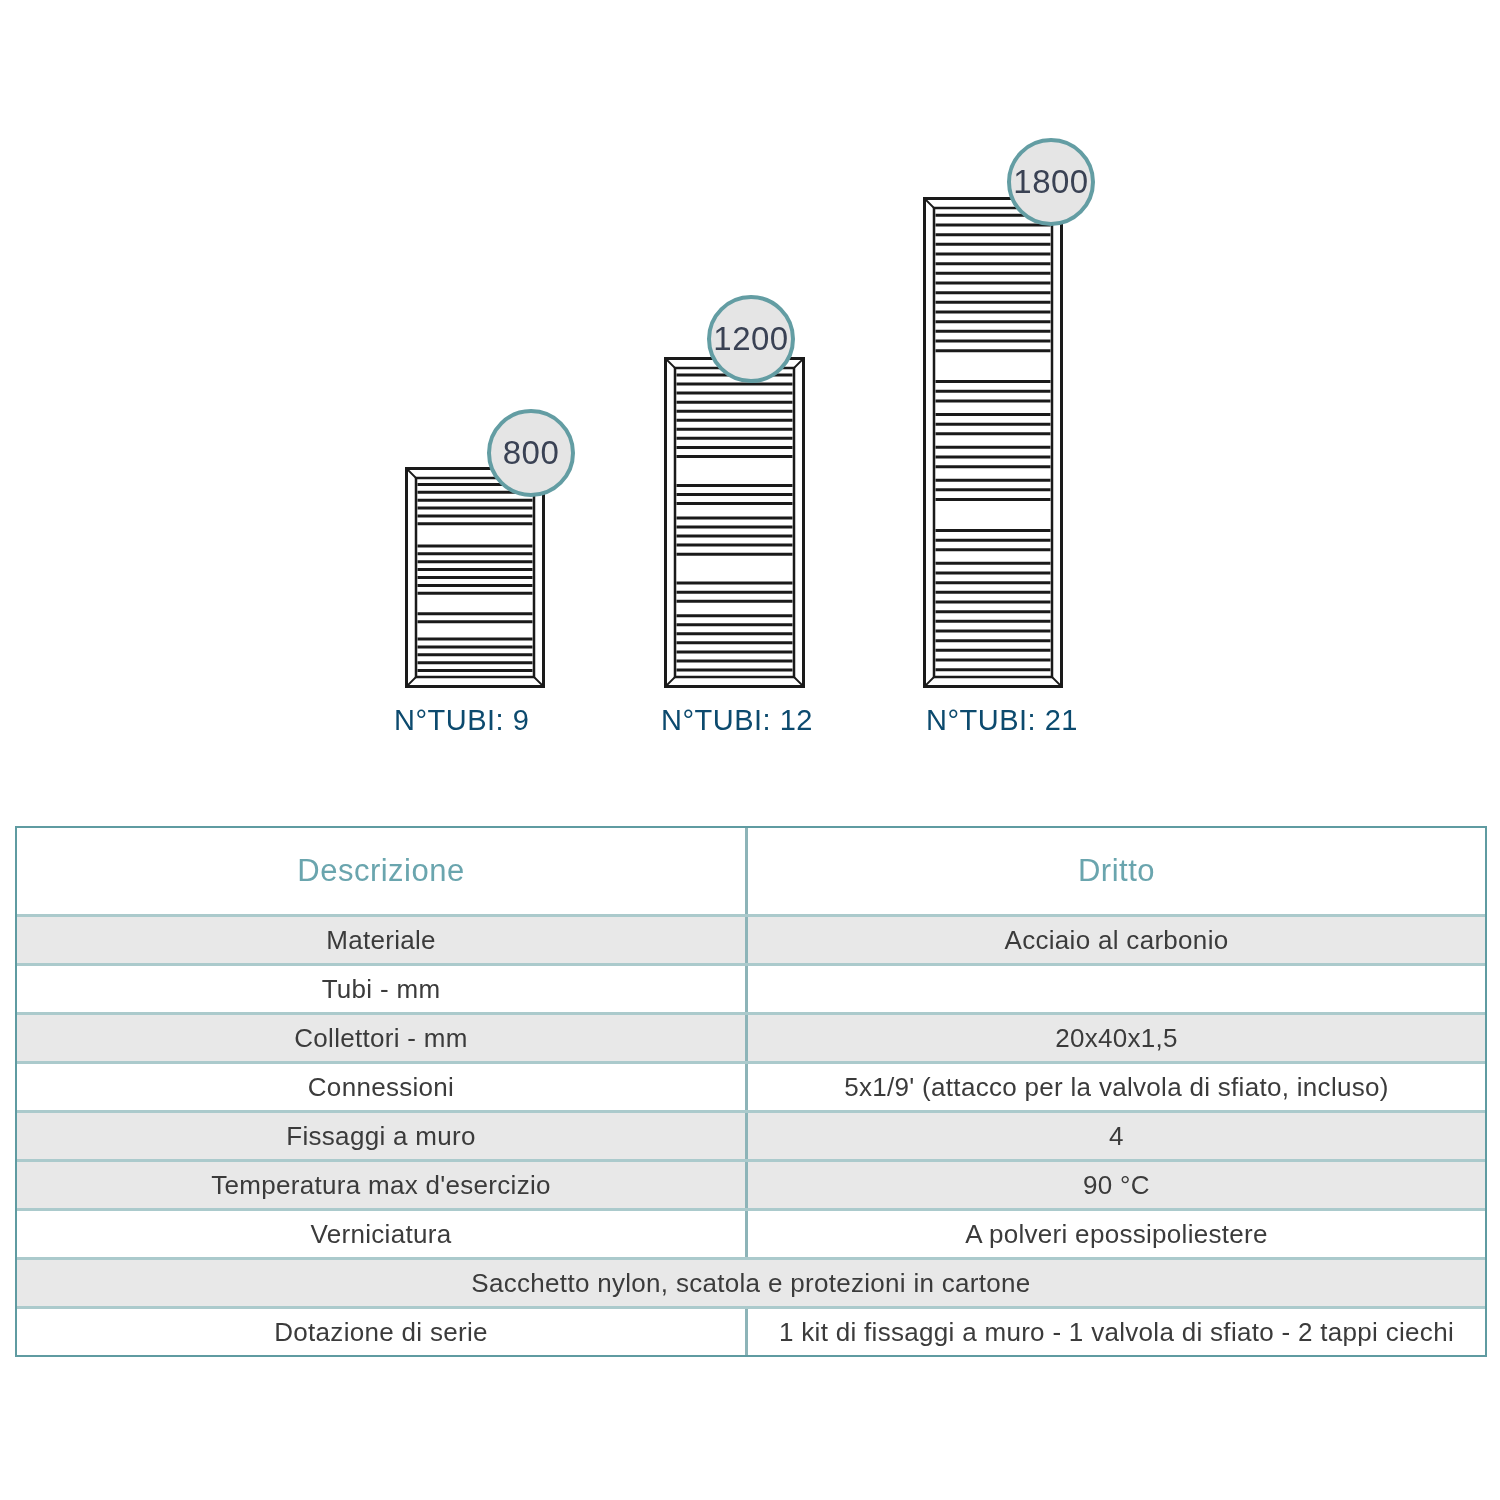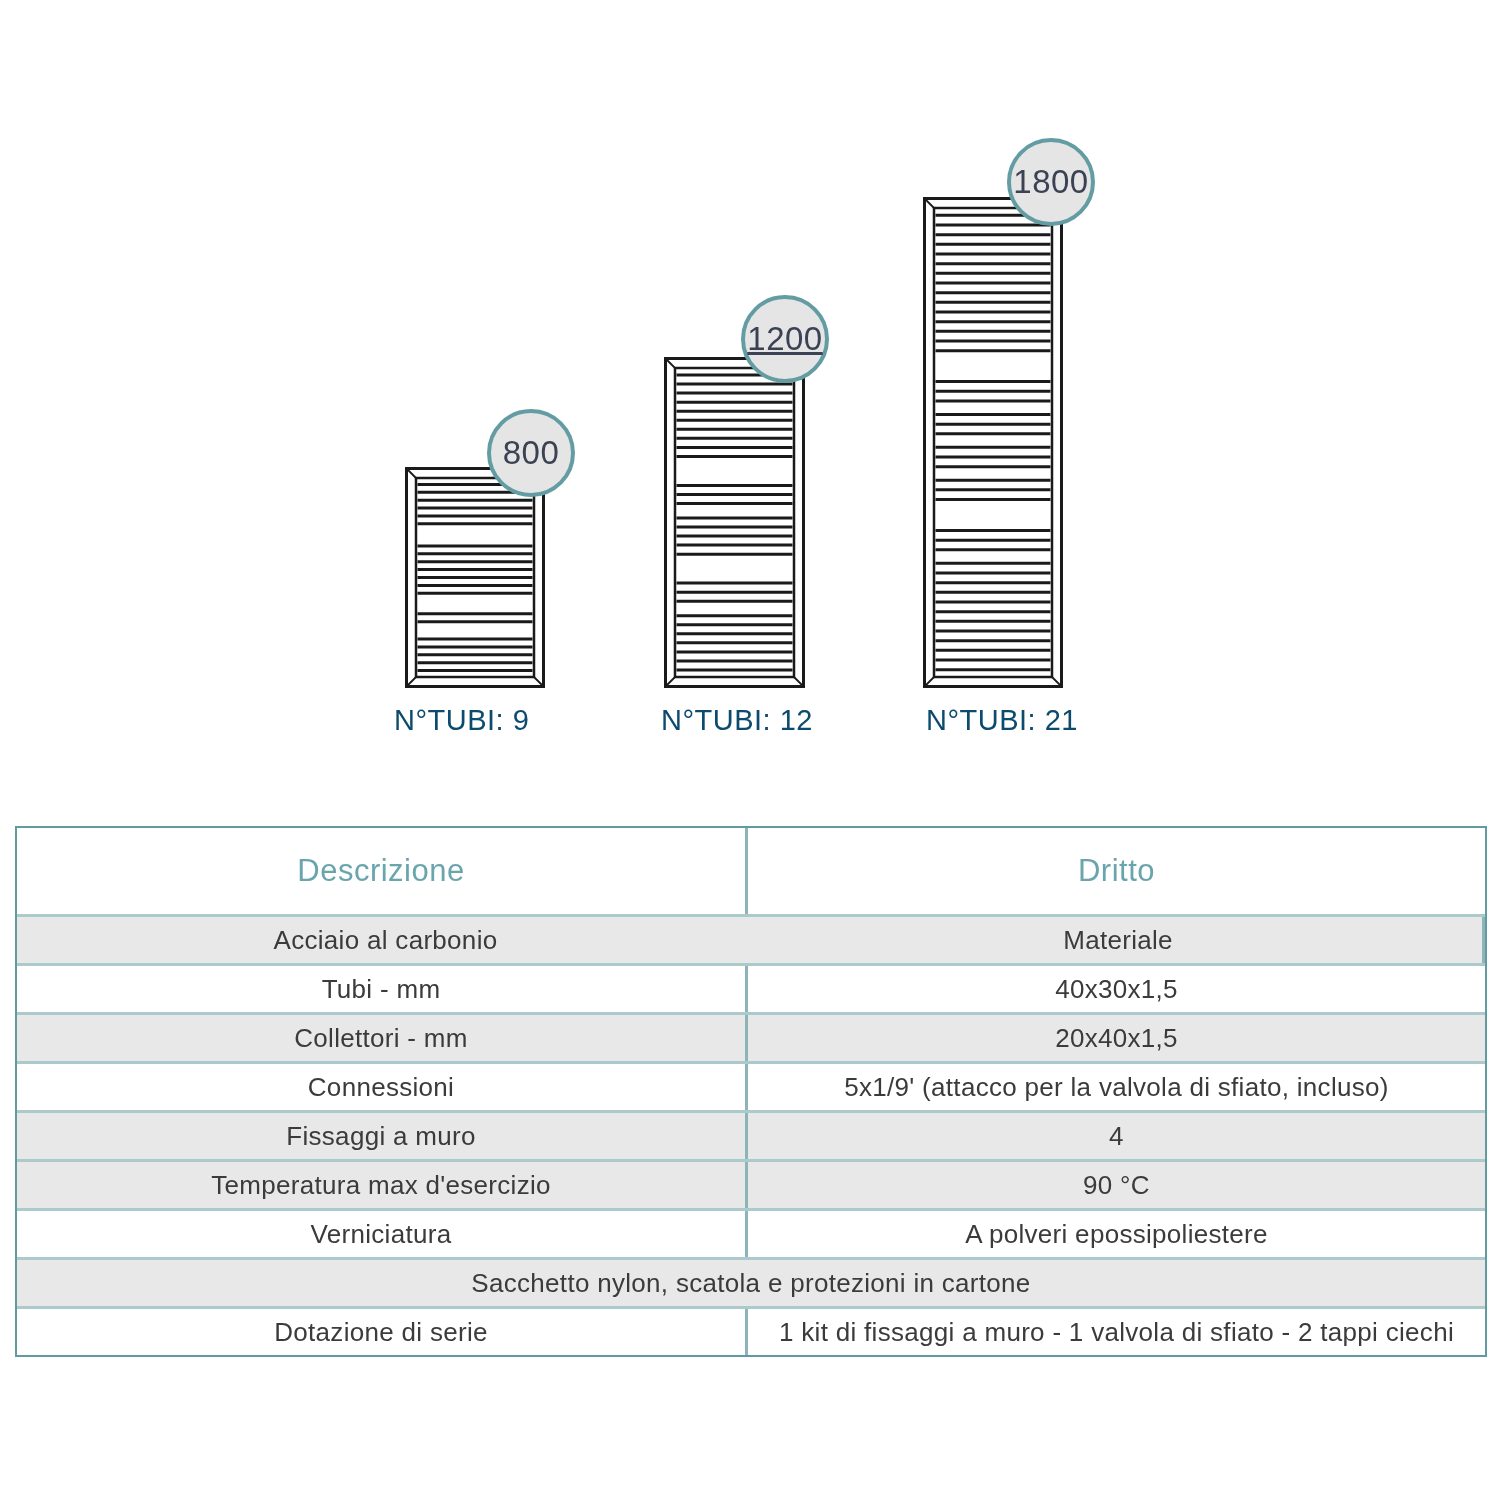--- a/index.html
+++ b/index.html
@@ -19,21 +19,21 @@
 
   .size-circle{
     position:absolute;z-index:2;
     width:88px;height:88px;box-sizing:border-box;
     border:4px solid #639da3;border-radius:50%;
     background:#e5e5e5;
     display:flex;align-items:center;justify-content:center;
     font-size:33px;color:#3a4254;letter-spacing:0.5px;
   }
   .r0c{left:487px;top:409px;}
-  .r1c{left:741px;top:295px;text-decoration:underline;}
+  .r1c{left:707px;top:295px;}
   .r2c{left:1007px;top:138px;}
 
   .tubes-label{
     position:absolute;top:704px;z-index:1;
     font-size:29px;color:#0c4a6e;letter-spacing:0.5px;
     white-space:nowrap;
   }
   .r0l{left:394px;}
   .r1l{left:661px;}
   .r2l{left:926px;}
@@ -197,26 +197,25 @@
 
   </div>
 
   <div class="spec-table">
     <div class="t-row t-head">
       <div class="t-cell c1 head-cell">Descrizione</div>
       <div class="t-cell c2 head-cell">Dritto</div>
     </div>
     <div id="t-body">
         <div class="t-row gray">
+          <div class="t-cell c1">Materiale</div>
           <div class="t-cell c2">Acciaio al carbonio</div>
-          <div class="t-cell c1">Materiale</div>
         </div>
         <div class="t-row">
           <div class="t-cell c1">Tubi - mm</div>
-          <div class="t-cell c2">40x30x1,5</div>
         </div>
         <div class="t-row gray">
           <div class="t-cell c1">Collettori - mm</div>
           <div class="t-cell c2">20x40x1,5</div>
         </div>
         <div class="t-row">
           <div class="t-cell c1">Connessioni</div>
           <div class="t-cell c2">5x1/9' (attacco per la valvola di sfiato, incluso)</div>
         </div>
         <div class="t-row gray">

